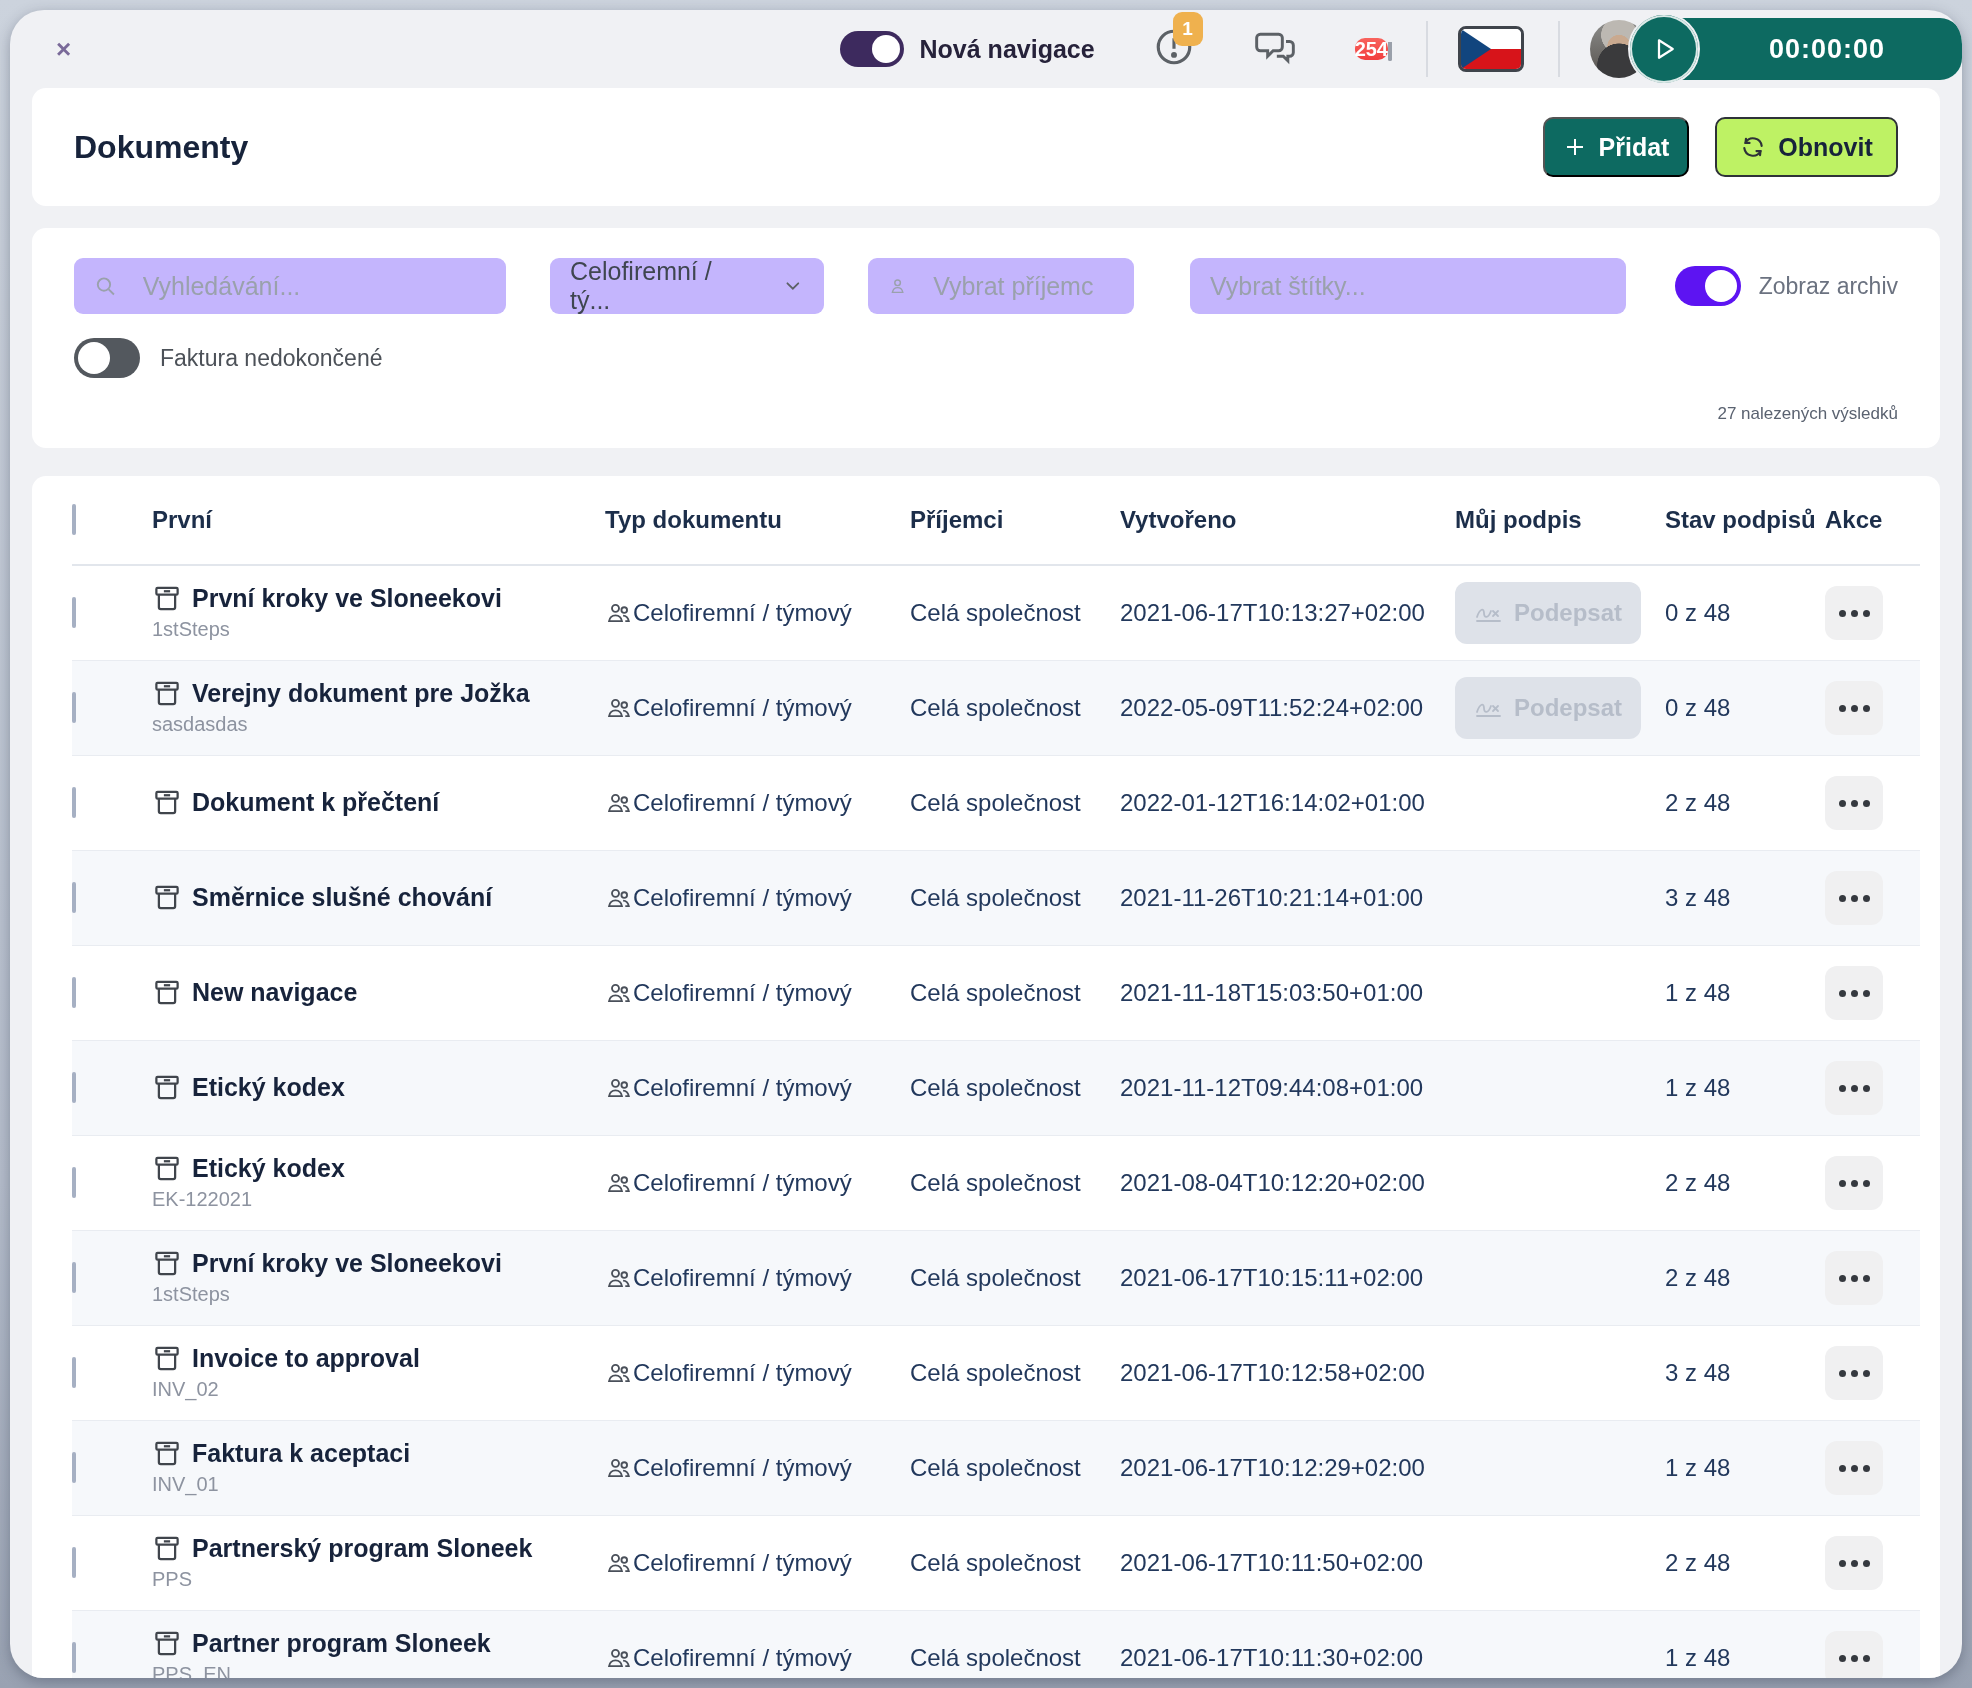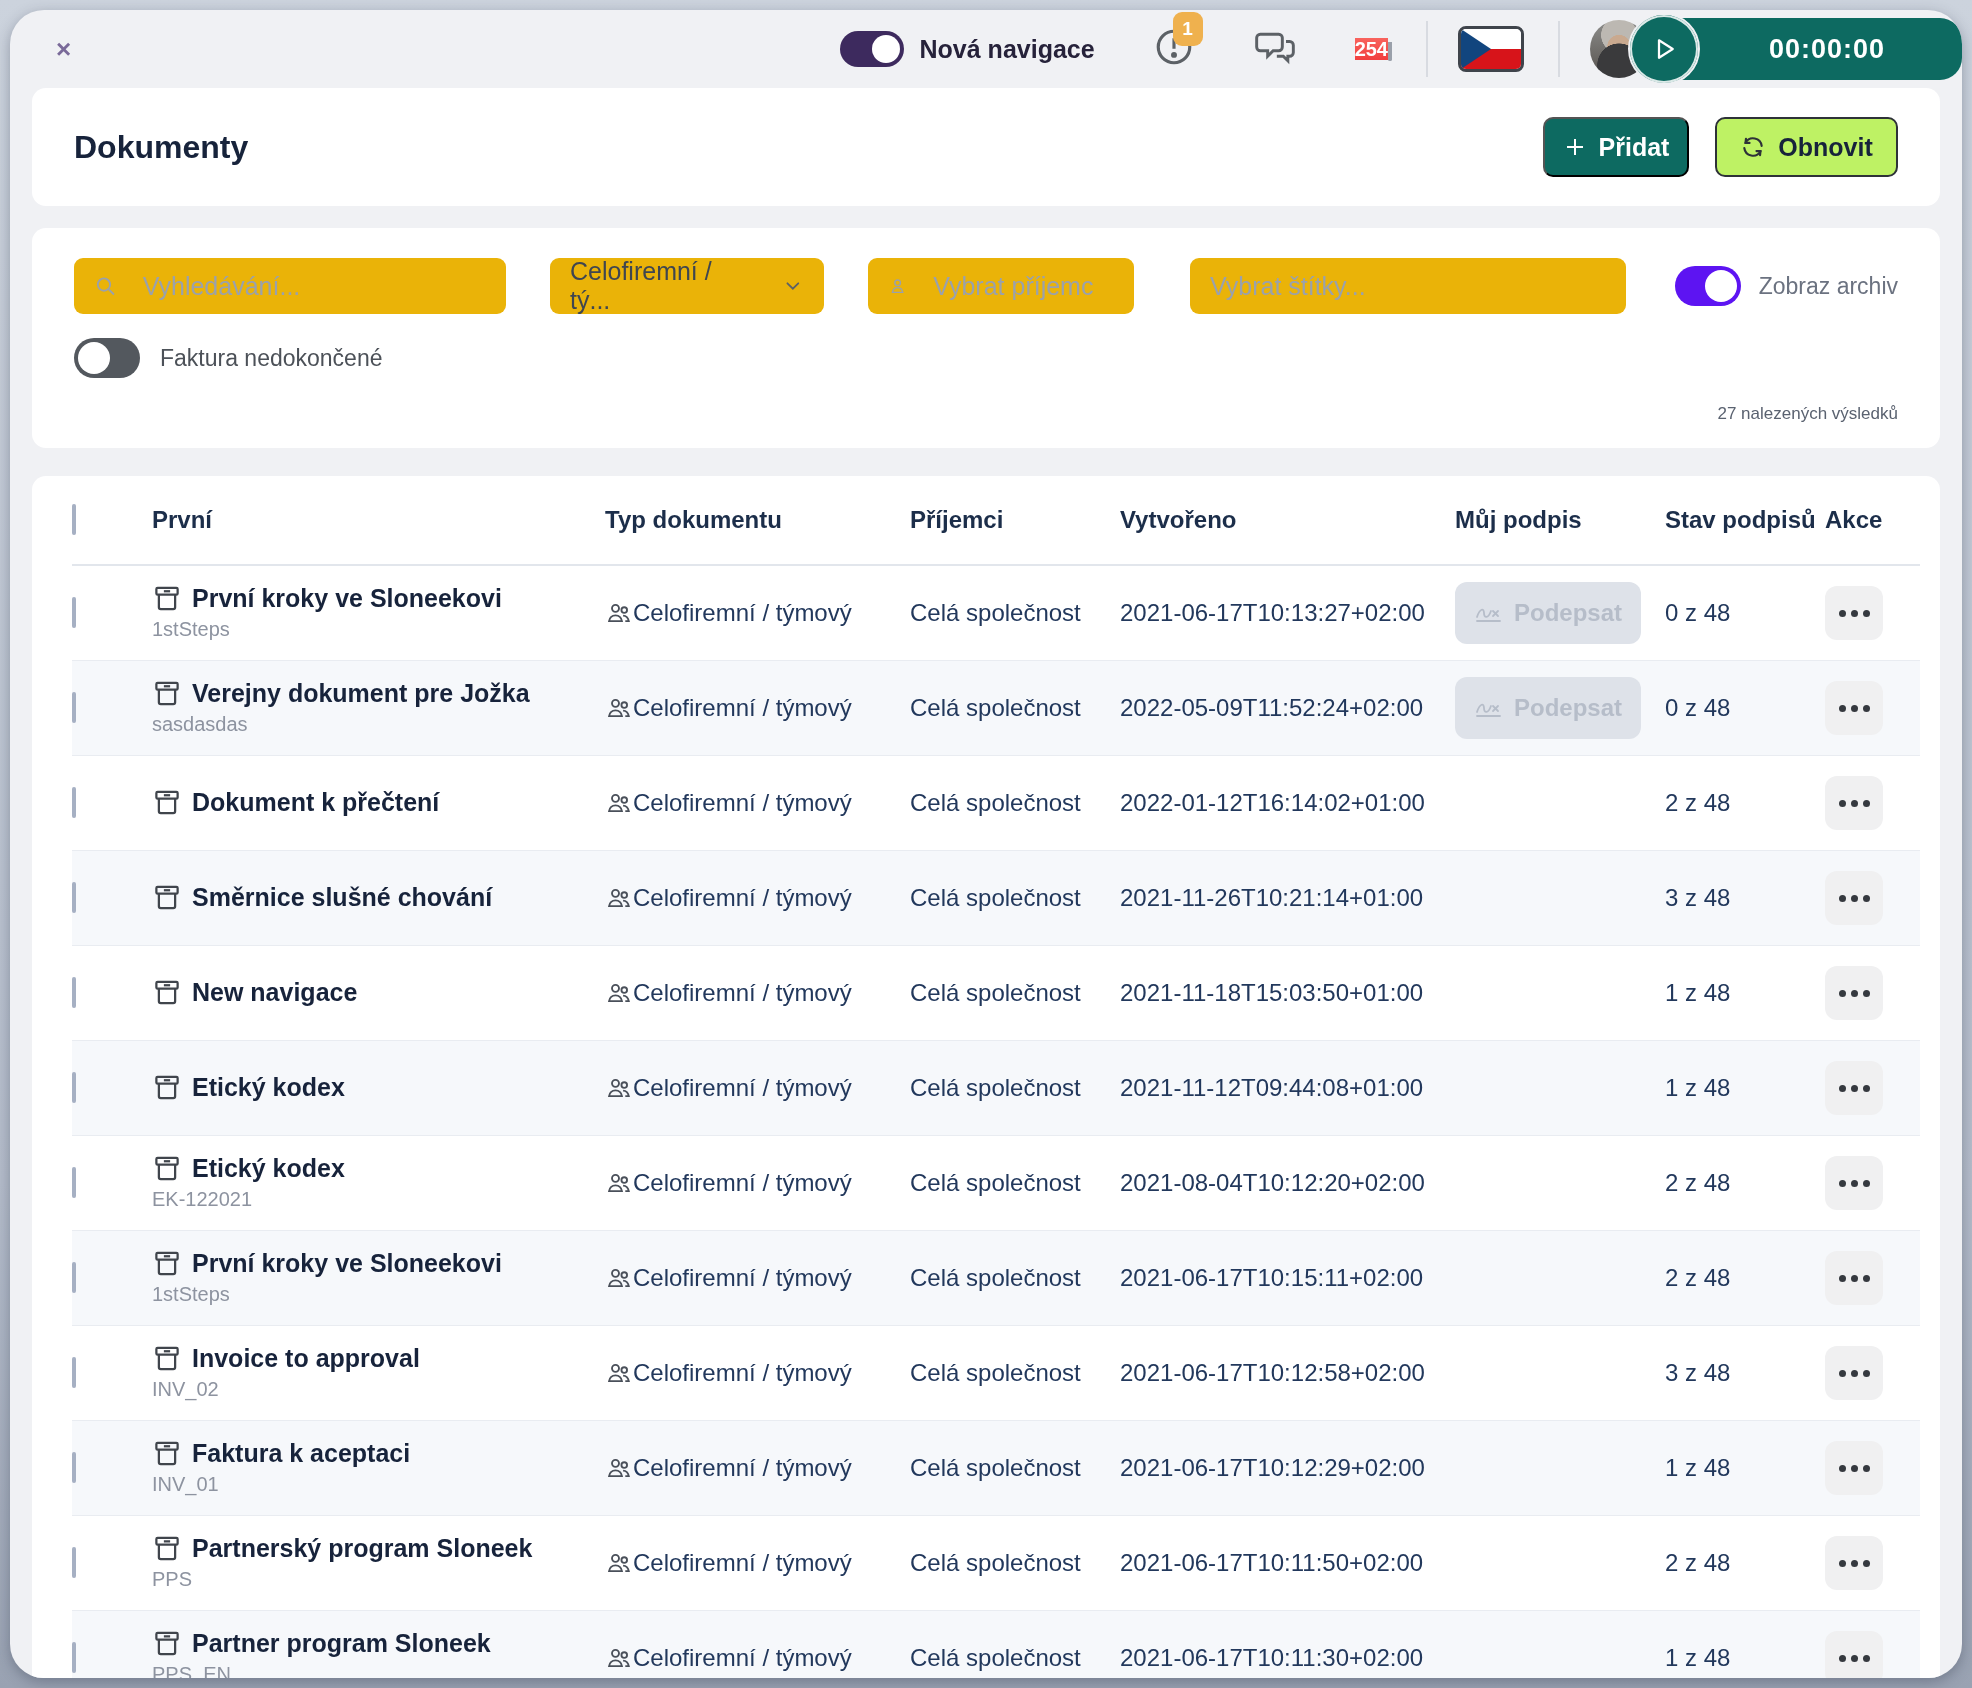--- a/index.html
+++ b/index.html
@@ -19,21 +19,21 @@
   .topbar-right{ margin-left:auto; display:flex; align-items:center; }
   .toggle{ position:relative; border-radius:999px; flex:none; }
   .toggle .knob{ position:absolute; top:4px; background:#fff; border-radius:50%; }
   .toggle.nav{ width:64px; height:36px; background:#3d2a5e; }
   .toggle.nav .knob{ width:28px; height:28px; right:4px; }
   .nav-label{ font-weight:bold; font-size:25px; color:#26223a; margin-left:16px; }
   .icon-wrap{ position:relative; margin-left:58px; }
   .badge{ position:absolute; top:-14px; left:20px; color:#fff; font-weight:bold; text-align:center; }
   .badge.orange{ background:#efb14e; min-width:30px; height:34px; line-height:34px; font-size:19px; border-radius:9px; }
   .badge254{ position:relative; margin-left:58px; }
-  .badge254 .pill{ background:linear-gradient(180deg,#f8635d,#f23e3e); color:#fff; font-weight:bold; font-size:20px; min-width:66px; height:44px; line-height:44px; text-align:center; border-radius:0; }
+  .badge254 .pill{ background:linear-gradient(180deg,#f8635d,#f23e3e); color:#fff; font-weight:bold; font-size:20px; min-width:66px; height:44px; line-height:44px; text-align:center; border-radius:10px; }
   .badge254 .stem{ width:22px; height:8px; border:2px solid #9aa0aa; border-top:none; border-radius:0 0 4px 4px; margin:2px auto 0; }
   .vdivider{ width:2px; height:56px; background:#d8dbe1; margin-left:34px; }
   .flag{ margin-left:30px; border-radius:8px; border:3px solid #3f444b; width:66px; height:46px; overflow:hidden; flex:none; }
   .avatar{ width:58px; height:58px; border-radius:50%; margin-left:30px; flex:none;
     background:
       radial-gradient(circle at 50% 78%, #3a3a3c 0 40%, transparent 41%),
       radial-gradient(circle at 50% 46%, #c9a98f 0 27%, transparent 28%),
       radial-gradient(circle at 50% 26%, #bcb8b2 0 34%, transparent 35%),
       linear-gradient(180deg,#8d8d8b 0%, #55514d 100%);
   }
@@ -45,21 +45,21 @@
   .card{ background:#fff; margin:0 22px; border-radius:14px; }
   .header-card{ height:118px; display:flex; align-items:center; padding:0 42px; margin-bottom:22px; }
   .page-title{ font-size:32px; font-weight:bold; color:#17233b; }
   .header-actions{ margin-left:auto; display:flex; gap:26px; }
   .btn{ height:60px; border-radius:10px; display:flex; align-items:center; justify-content:center; gap:12px; font-size:25px; font-weight:bold; cursor:pointer; }
   .btn.primary{ background:#0d6a61; color:#fff; width:146px; }
   .btn.secondary{ background:#bef264; color:#17233b; border:2px solid #2e3238; width:183px; }
   
   .filter-card{ padding:30px 42px 24px; margin-bottom:28px; }
   .filter-row{ display:flex; align-items:center; }
-  .field{ background:#eab308; border-radius:9px; height:56px; display:flex; align-items:center; padding:0 20px; gap:26px; color:#9aa1ac; font-size:25px; }
+  .field{ background:#c4b5fd; border-radius:9px; height:56px; display:flex; align-items:center; padding:0 20px; gap:26px; color:#9aa1ac; font-size:25px; }
   .field input{ border:none; background:transparent; outline:none; font-size:25px; color:#4a505c; width:100%; font-family:inherit; }
   .field input::placeholder{ color:#9aa1ac; }
   .f-search{ width:432px; }
   .f-type{ width:274px; margin-left:44px; color:#3f4650; justify-content:space-between; cursor:pointer; }
   .f-recip{ width:266px; margin-left:44px; }
   .f-tags{ width:436px; margin-left:56px; }
   .archive-group{ margin-left:auto; display:flex; align-items:center; gap:18px; }
   .toggle.violet{ width:66px; height:40px; background:#5d14f2; }
   .toggle.violet .knob{ width:32px; height:32px; right:4px; }
   .toggle.gray-off{ width:66px; height:40px; background:#53585e; }

